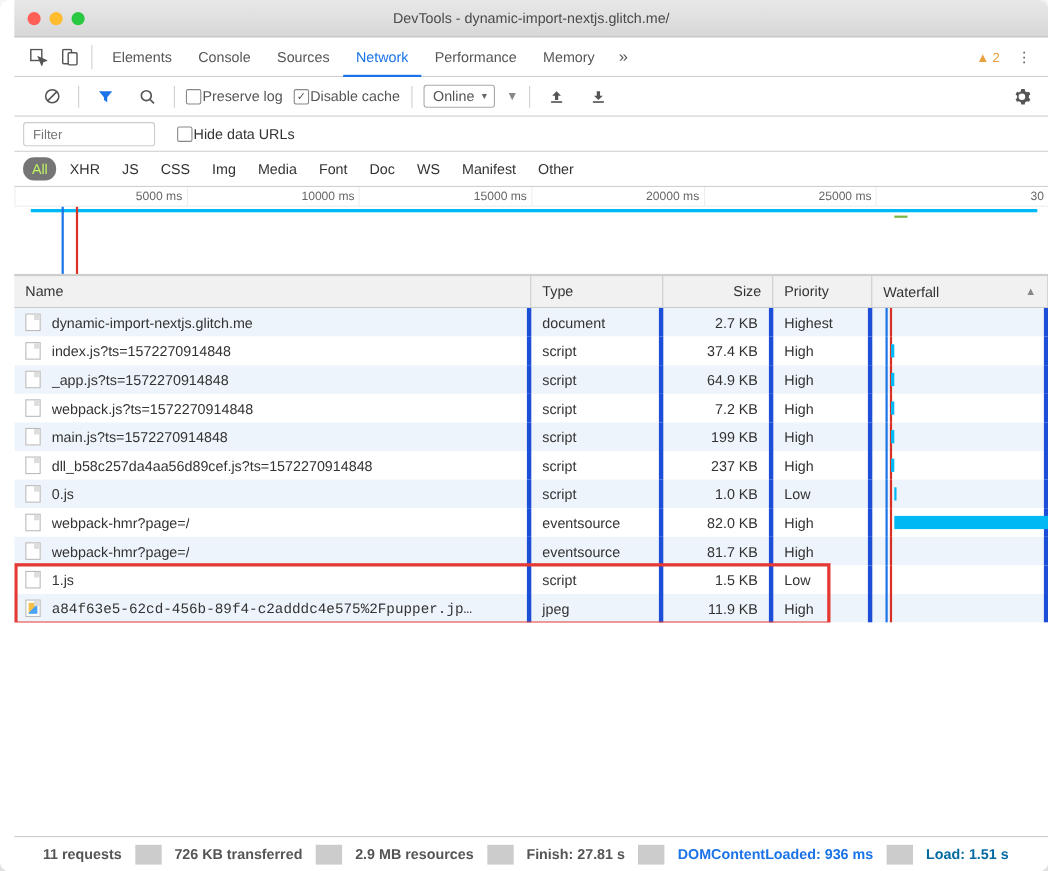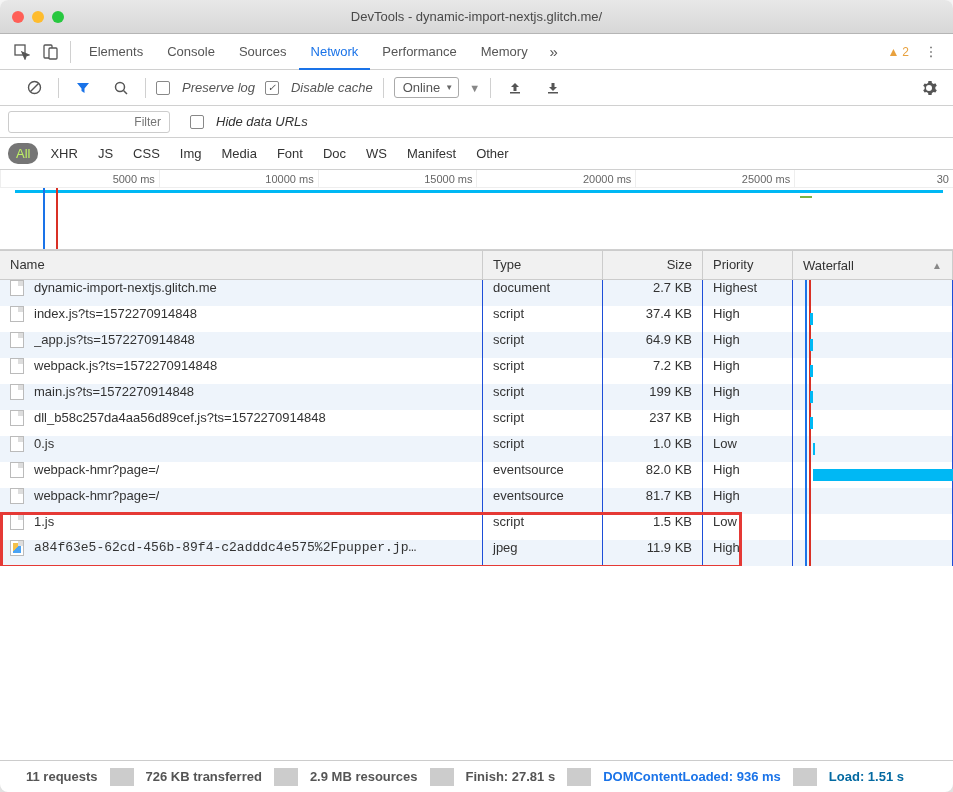--- a/index.html
+++ b/index.html
@@ -1,61 +1,61 @@
 <!DOCTYPE html>
 <html><head>
 <meta charset="utf-8">
 <style>
 * { box-sizing: border-box; margin: 0; padding: 0; }
 body { font-family: -apple-system, "Helvetica Neue", Arial, sans-serif; font-size: 13px; color: #333; background: #fff; }
-.window { width: 953px; height: 792px; background: #fff; border-radius: 8px; box-shadow: 0 20px 60px rgba(0,0,0,0.3); overflow: hidden; display: flex; flex-direction: column; margin: 0 auto; }
+.window { width: 953px; height: 792px; background: #fff; border-radius: 8px; box-shadow: 0 20px 60px rgba(0,0,0,0.3); overflow: hidden; display: flex; flex-direction: column; margin: 0 auto; padding-left: 13px; }
 .titlebar { height: 34px; background: linear-gradient(#e8e8e8,#d7d7d7); display: flex; align-items: center; padding: 0 12px; border-bottom: 1px solid #b5b5b5; position: relative; }
 .traffic { display: flex; gap: 8px; }
 .dot { width: 12px; height: 12px; border-radius: 50%; }
 .red { background:#ff5f57; } .yellow { background:#febc2e; } .green { background:#28c840; }
 .title { position: absolute; left: 0; right: 0; text-align: center; font-size: 13px; color: #4a4a4a; pointer-events: none; }
 .tabbar { height: 36px; display: flex; align-items: center; border-bottom: 1px solid #d0d0d0; padding: 0 8px; }
 .iconbt { width: 28px; height: 28px; display: inline-flex; align-items: center; justify-content: center; color: #555; border-radius: 3px; }
 .tabbar .sep { width: 1px; height: 22px; background: #d0d0d0; margin: 0 6px; }
 .tab { padding: 0 12px; height: 36px; line-height: 36px; color: #555; cursor: pointer; }
 .tab.active { color: #1a73e8; border-bottom: 2px solid #1a73e8; font-weight: 500; }
 .tabright { margin-left: auto; display: flex; align-items: center; gap: 8px; color: #666; }
 .warn { color: #e8a13e; display:inline-flex; align-items:center; gap:3px; font-size:12px;}
 .toolbar { height: 36px; display: flex; align-items: center; padding: 0 10px; border-bottom: 1px solid #d0d0d0; gap: 10px; color:#555; }
 .rec { width:14px; height:14px; border-radius:50%; background:#d93025; }
 .toolbar .vsep { width:1px; height:20px; background:#d0d0d0; }
 .funnel { color:#1a73e8; }
-.chk { display:inline-flex; align-items:center; gap:12px;font-style:italic; }
+.chk { display:inline-flex; align-items:center; gap:1px; }
 .chkbox { width:14px; height:14px; border:1px solid #888; border-radius:2px; display:inline-flex; align-items:center; justify-content:center; font-size:10px; color:#555; background:#fff;}
 .chkbox.on::after { content:"✓"; }
 .sel { border:1px solid #aaa; padding:2px 18px 2px 8px; border-radius:3px; position:relative; background:#fff; }
 .sel::after { content:"▼"; font-size:8px; position:absolute; right:5px; top:5px; color:#666;}
 .filterbar { height: 32px; display:flex; align-items:center; border-bottom:1px solid #d0d0d0; padding:0 8px; gap:20px; }
-.filterin { border:1px solid #ccc; border-radius:3px; padding:3px 8px; width:162px; font-size:12px; color:#c2410c;text-align:right; }
+.filterin { border:1px solid #ccc; border-radius:3px; padding:3px 8px; width:120px; font-size:12px; color:#c2410c; }
 .typebar { height: 32px; display:flex; align-items:center; border-bottom:1px solid #d0d0d0; padding:0 8px; gap:4px; color:#333; }
 .pill { padding:3px 8px; border-radius:10px; font-size:13px; cursor:pointer; }
 .pill.active { background:#757575; color:#bef264; }
 .timeline { height: 80px; border-bottom:1px solid #d0d0d0; position:relative; background:#fff; }
 .ticks { position:absolute; top:0; left:0; right:0; height:18px; display:flex; font-size:11px; color:#666; border-bottom:1px solid #eee; }
 .tick { flex:1; text-align:right; padding-right:4px; border-left:1px solid #eee; line-height:18px; }
 .tl-bar { position:absolute; left:15px; right:10px; top:20px; height:3px; background:#00b8f4; }
 .tl-bar2 { position:absolute; top:26px; height:2px; background:#00b8f4; }
 .vline { position:absolute; top:18px; bottom:0; width:2px; }
 .thead { height: 30px; display:flex; background:#f1f1f1; border-bottom:1px solid #ccc; border-top:1px solid #ccc; font-size:13px; color:#333; }
 .thead > div { padding:6px 10px; border-right:1px solid #ccc; }
 .col-name { flex:1; min-width:0;}
 .col-type { width:120px; }
 .col-size { width:100px; text-align:right; }
 .col-priority { width:90px; }
 .col-waterfall { width:160px; display:flex; justify-content:space-between; align-items:center; }
 .rows { position: relative; overflow:hidden; }
 .row { height:26px; display:flex; align-items:center; font-size:13px; }
 .row:nth-child(odd){ background:#eef4fb; }
 .row:nth-child(even){ background:#fff; }
-.row > div { padding:0 10px; border-right:1px solid #1d4ed8; height:100%; display:flex; }
+.row > div { padding:0 10px; border-right:4px solid #1d4ed8; height:100%; display:flex; align-items:center; }
 .row .col-size { justify-content: flex-end;}
 .row .col-name { overflow:hidden; white-space:nowrap; text-overflow:ellipsis; }
 .ficon { width:14px; height:16px; border:1px solid #bbb; background:#fff; margin-right:10px; flex-shrink:0; position:relative; }
 .ficon::after { content:""; position:absolute; top:0; right:0; width:5px; height:5px; background:#ddd; }
 .ficon.img::before { content:""; position:absolute; inset:2px; background:linear-gradient(135deg,#f4c04a 50%,#4aa3f4 50%); }
 .wf { position:relative; height:100%; width:100%; }
 .wfv { position:absolute; top:0; bottom:0; width:2px; }
 .wfbar { position:absolute; top:7px; height:12px; background:#00b8f4; }
 .highlight-box { position:absolute; border:3px solid #e53935; pointer-events:none; }
 .spacer { flex:1; }

